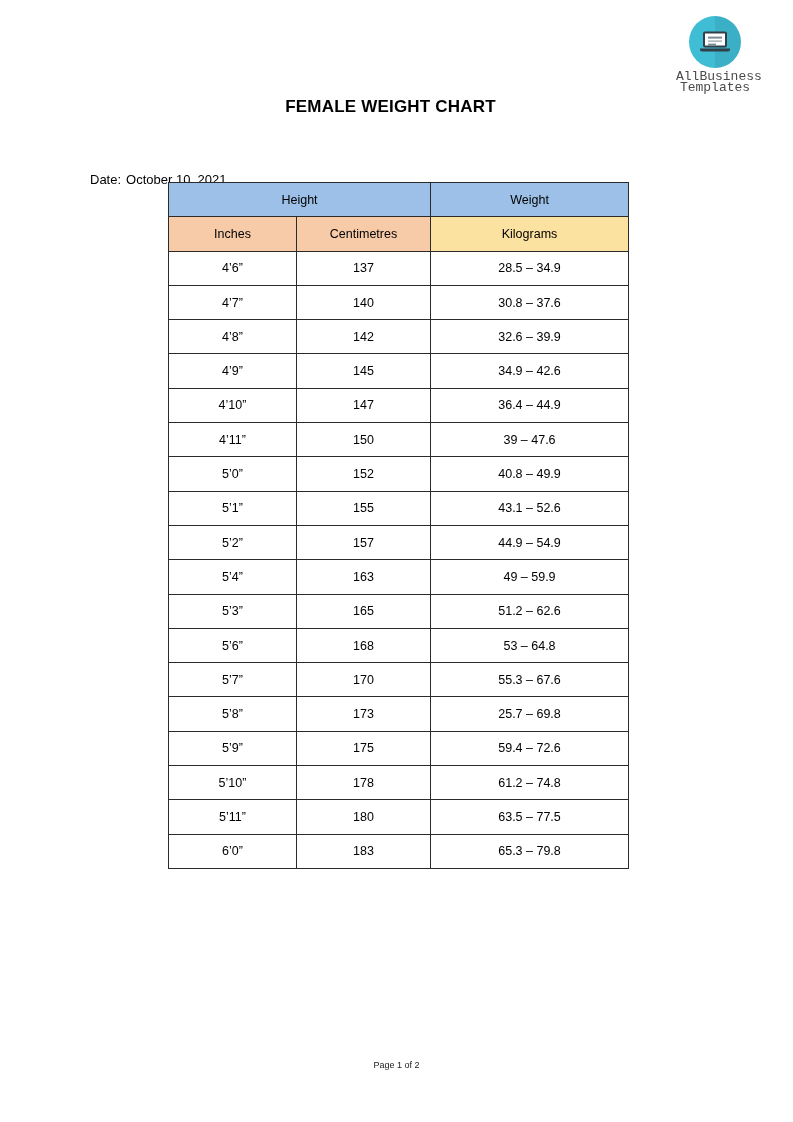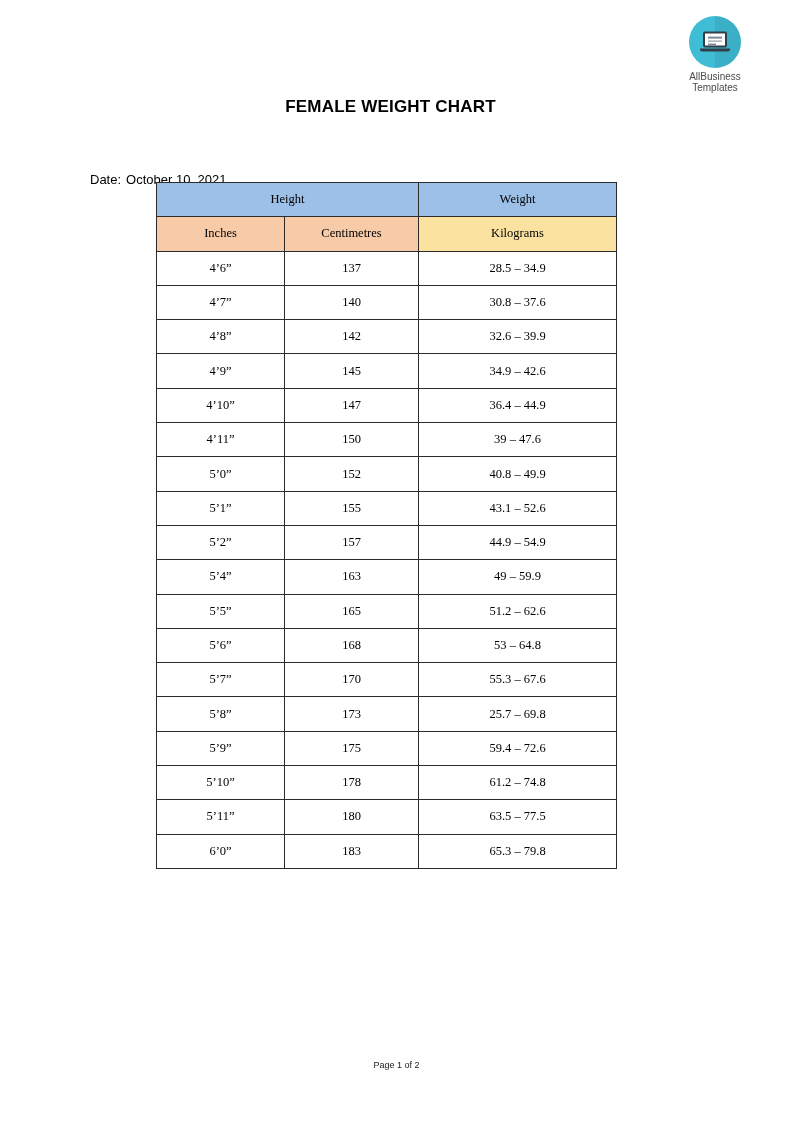--- a/index.html
+++ b/index.html
@@ -66,24 +66,24 @@
   .laptop-line.short { width: 60%; }
   .laptop-base {
     width: 30px;
     height: 3px;
     background: #333f48;
     border-radius: 0 0 2px 2px;
     margin-top: 1px;
   }
   .logo-text {
     margin-top: 3px;
-    font-size: 10px;
+    font-size: 13px;
     line-height: 11px;
     color: #4b4b4b;
-    font-family: Liberation Sans, sans-serif;
+    font-family: Liberation Mono, monospace;
   }
 
   
   .doc-title {
     position: absolute;
     top: 97px;
     left: 0;
     width: 781px;
     text-align: center;
     font-size: 17px;
@@ -96,25 +96,24 @@
     left: 90px;
     font-size: 13px;
     margin-top: 21px;
   }
   .doc-date .label { margin-right: 5px; }
 
   
   .chart-table {
     position: absolute;
     top: 182px;
-    left: 156px;
+    left: 168px;
     width: 460px;
     border-collapse: collapse;
     table-layout: fixed;
-    font-family: Liberation Serif, serif;
   }
   .chart-table td, .chart-table th {
     border: 1px solid #2b2b2b;
     text-align: center;
     font-size: 12.5px;
     font-weight: normal;
     padding: 0;
     height: 33.3px;
     vertical-align: middle;
   }
@@ -241,21 +240,21 @@
         <td class="data-cell">5’2”</td>
         <td class="data-cell">157</td>
         <td class="data-cell">44.9 – 54.9</td>
       </tr>
       <tr>
         <td class="data-cell">5’4”</td>
         <td class="data-cell">163</td>
         <td class="data-cell">49 – 59.9</td>
       </tr>
       <tr>
-        <td class="data-cell">5’5”</td>
+        <td class="data-cell">5’3”</td>
         <td class="data-cell">165</td>
         <td class="data-cell">51.2 – 62.6</td>
       </tr>
       <tr>
         <td class="data-cell">5’6”</td>
         <td class="data-cell">168</td>
         <td class="data-cell">53 – 64.8</td>
       </tr>
       <tr>
         <td class="data-cell">5’7”</td>

